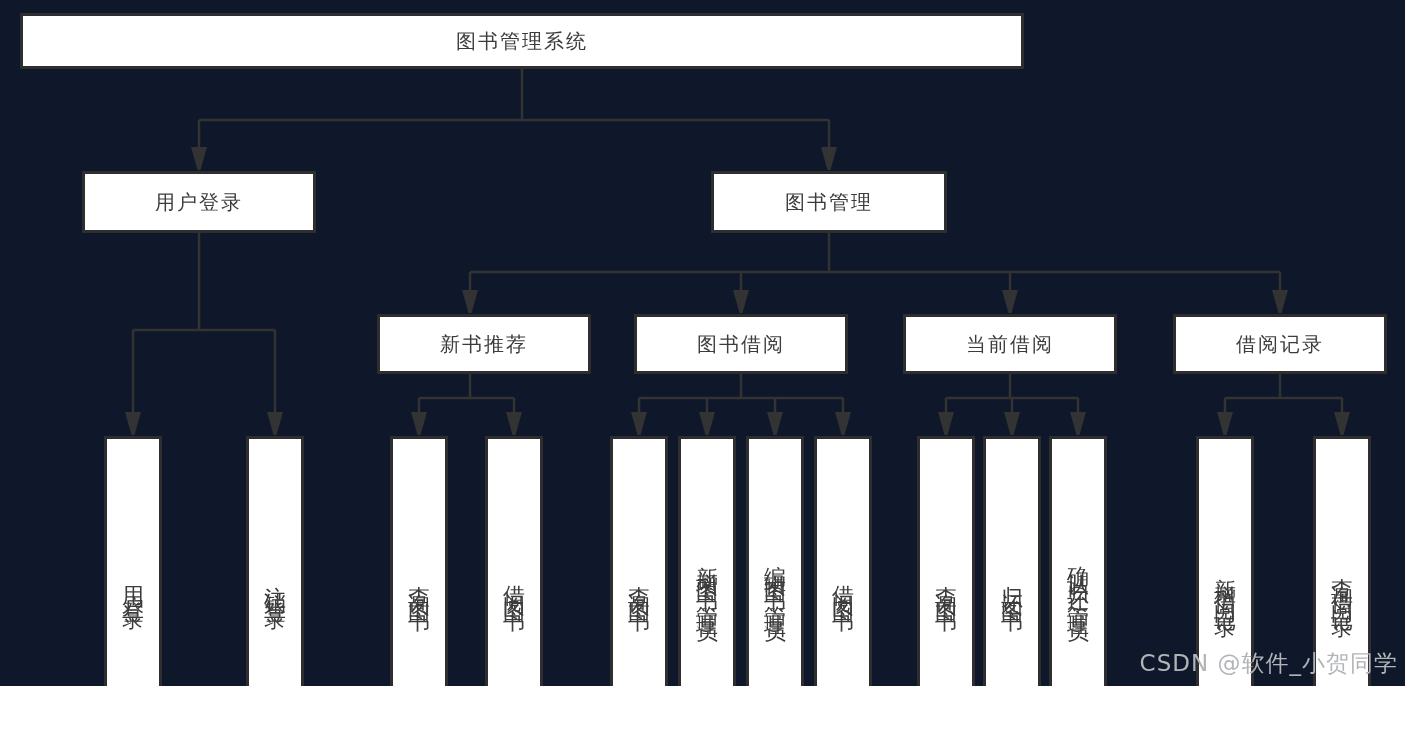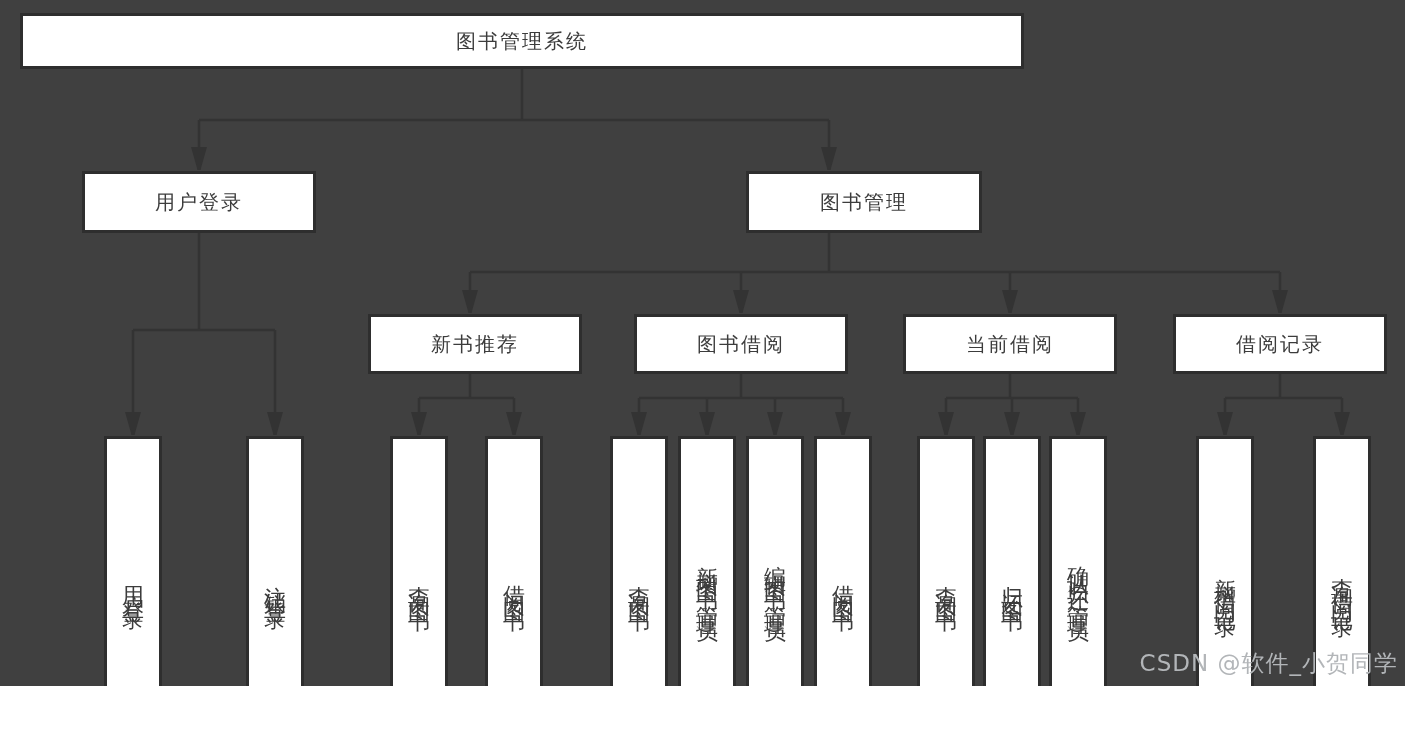--- a/index.html
+++ b/index.html
@@ -1,33 +1,33 @@
 <!DOCTYPE html>
 <html><head>
 <meta charset="utf-8">
 <style>
   html,body { margin:0; padding:0; background:#ffffff; }
   #canvas {
-    position:relative; width:1405px; height:686px; background:#404040;
+    position:relative; width:1405px; height:686px; background:#0f172a;
     font-family:"DejaVu Sans","Liberation Sans",sans-serif; overflow:hidden;
   }
   #wires { position:absolute; left:0; top:0; z-index:0; }
   .box {
     position:absolute; background:#ffffff; border:3px solid #2e2e2e;
     box-sizing:border-box; display:flex; align-items:center; justify-content:center;
     color:#3c3c3c; z-index:1;
   }
   .h-label { font-size:20px; letter-spacing:2px; white-space:nowrap; }
   .v-label {
     writing-mode:vertical-rl; text-orientation:mixed;
     font-size:22px; letter-spacing:8px; line-height:1; white-space:nowrap;
   }
   .root  { left:20px;  top:13px;  width:1004px; height:56px; }
   .lv2-a { left:82px;  top:171px; width:234px;  height:62px; }
-  .lv2-b { left:746px; top:171px; width:236px;  height:62px; }
+  .lv2-b { left:711px; top:171px; width:236px;  height:62px; }
   .lv3   { top:314px; width:214px; height:60px; }
   .leaf  { top:436px; width:58px;  height:296px; }
   .watermark {
     position:absolute; right:7px; bottom:7px; z-index:5;
     font-size:23px; letter-spacing:1px; color:#b2b5b8; white-space:nowrap;
   }
 </style>
 </head>
 <body>
 
@@ -87,21 +87,21 @@
     <span class="h-label">图书管理系统</span>
   </div>
 
   <div class="box lv2-a">
     <span class="h-label">用户登录</span>
   </div>
   <div class="box lv2-b">
     <span class="h-label">图书管理</span>
   </div>
 
-  <div class="box lv3" style="left:368px;">
+  <div class="box lv3" style="left:377px;">
     <span class="h-label">新书推荐</span>
   </div>
   <div class="box lv3" style="left:903px;">
     <span class="h-label">当前借阅</span>
   </div>
   <div class="box lv3" style="left:634px;">
     <span class="h-label">图书借阅</span>
   </div>
   <div class="box lv3" style="left:1173px;">
     <span class="h-label">借阅记录</span>

